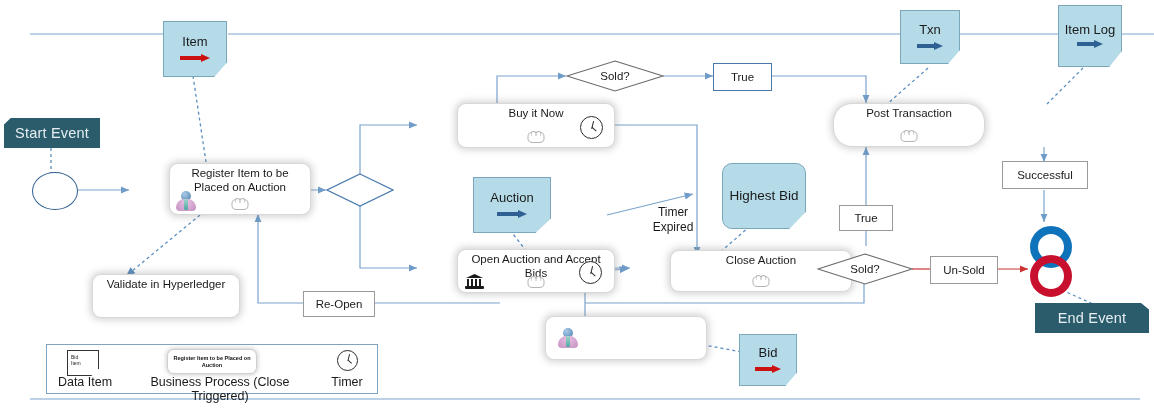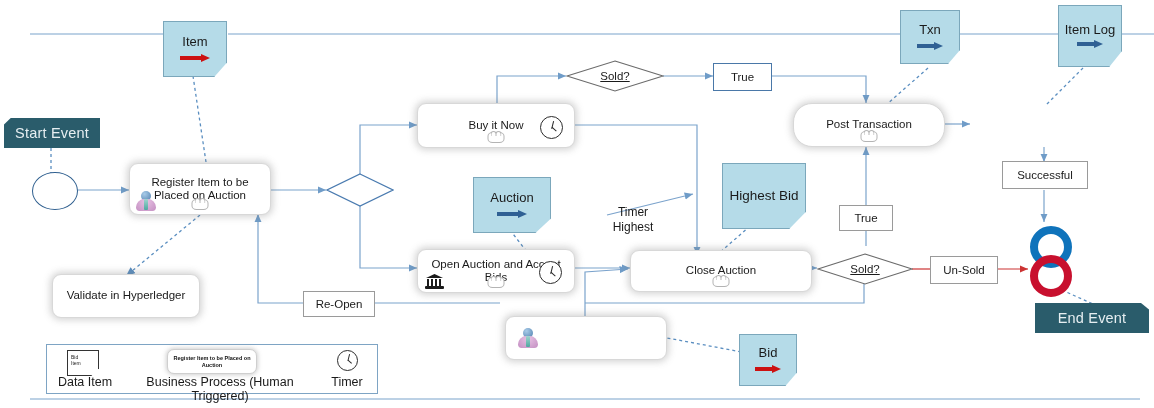--- a/index.html
+++ b/index.html
@@ -20,23 +20,23 @@
     left:0; top:0;
     width:1154px; height:408px;
     pointer-events:none;
   }
 
   
   .node{
     position:absolute;
     box-sizing:border-box;
     display:flex;
-    align-items:center;
     justify-content:center;
     text-align:center;
+    margin-left:40px;
   }
 
   
   .task{
     background:#ffffff;
     border:1px solid #d8d8d8;
     border-radius:9px;
     box-shadow:0 0 7px 2px rgba(120,120,120,0.32);
     color:#1a1a1a;
     font-size:11.5px;
@@ -156,21 +156,21 @@
   
   .gateway{
     position:absolute;
     display:flex;align-items:center;justify-content:center;
     font-size:11.5px;color:#1a1a1a;
     z-index:6;
   }
   .gateway .gwshape{
     position:absolute;left:0;top:0;width:100%;height:100%;
   }
-  .gateway .gwtext{position:relative;z-index:2;text-decoration:underline;}
+  .gateway .gwtext{position:relative;z-index:2;}
 
   
   .condbox{
     position:absolute;
     background:#ffffff;
     border:1px solid #9a9a9a;
     font-size:11.5px;
     color:#1a1a1a;
     display:flex;align-items:center;justify-content:center;
     z-index:7;
@@ -450,21 +450,21 @@
   </div>
 
   <div class="dataobj blue" style="left:473px;top:177px;width:76px;height:52px;">
     <span class="dlabel">Auction</span>
     <span class="dArrow">
         <span class="shaft"></span>
         <span class="head"></span>
       </span>
   </div>
 
-  <div class="dataobj" style="left:722px;top:163px;width:82px;height:62px;font-size:13.5px;">
+  <div class="dataobj" style="left:722px;top:163px;width:82px;height:62px;font-size:13.5px;border-radius:10px;">
     <span class="dlabel">Highest Bid</span>
   </div>
 
   <div class="dataobj red" style="left:739px;top:334px;width:56px;height:48px;">
     <span class="dlabel">Bid</span>
     <span class="dArrow" style="width:26px;">
         <span class="shaft" style="width:18px;"></span>
         <span class="head"></span>
       </span>
   </div>
@@ -500,21 +500,21 @@
   <div class="condbox" style="left:303px;top:291px;width:70px;height:24px;">
     <span>Re-Open</span>
   </div>
 
   <div class="condbox" style="left:1002px;top:161px;width:84px;height:26px;">
     <span>Successful</span>
   </div>
 
   <div class="node" style="left:600px;top:203px;width:66px;height:34px;flex-direction:column;font-size:12px;line-height:15px;color:#1a1a1a;">
     <span>Timer</span>
-    <span>Highest</span>
+    <span>Expired</span>
   </div>
 
   <div class="ringevent bluering" style="left:1030px;top:226px;width:26px;height:26px;"></div>
 
   <div class="ringevent redring" style="left:1030px;top:255px;width:26px;height:26px;"></div>
 
   <div class="banner right" style="left:1035px;top:303px;width:114px;height:30px;">
     <span>End Event</span>
   </div>
 
@@ -525,21 +525,21 @@
       <span>Item</span>
     </div>
     <div class="lgitem" style="left:0px;top:30px;width:76px;text-align:center;">
       <span>Data Item</span>
     </div>
 
     <div class="lg-task" style="left:120px;top:4px;width:90px;height:25px;padding:0 4px;">
       <span>Register Item to be Placed on Auction</span>
     </div>
     <div class="lgitem" style="left:78px;top:30px;width:190px;">
-      <span>Business Process (Human Triggered)</span>
+      <span>Business Process (Close Triggered)</span>
     </div>
 
     <div class="lg-timer" style="left:290px;top:5px;"></div>
     <div class="lgitem" style="left:270px;top:30px;width:60px;">
       <span>Timer</span>
     </div>
   </div>
 
 </div>
 

